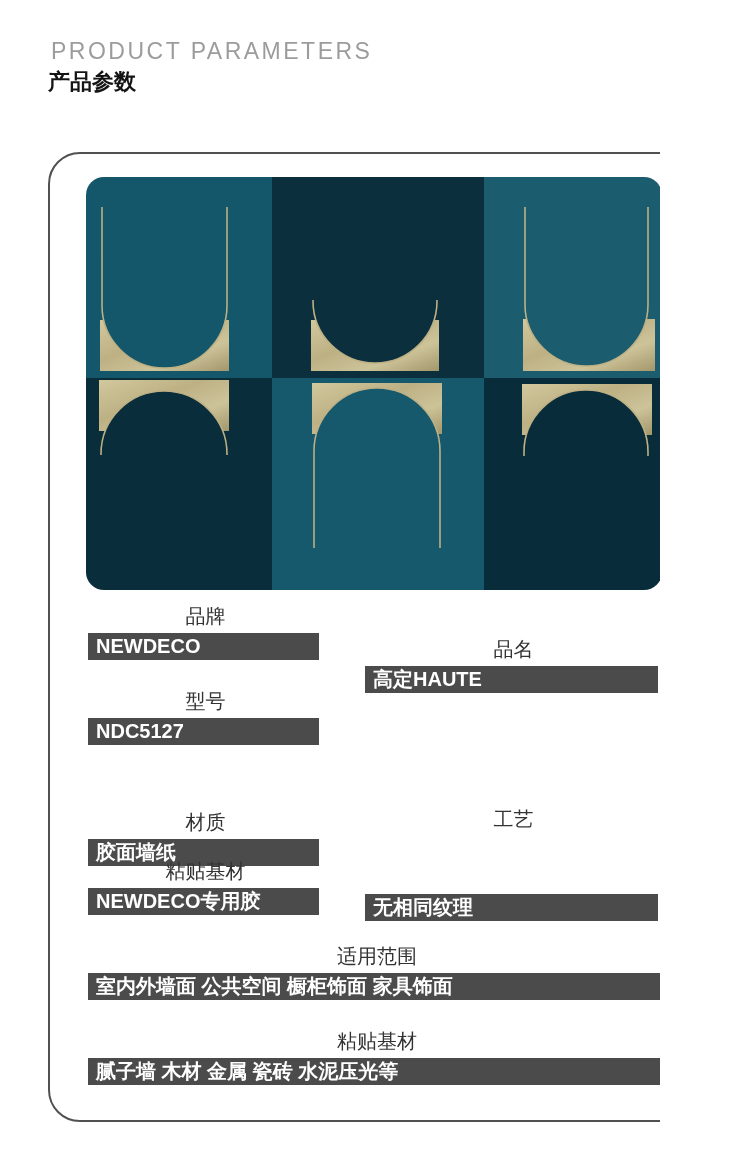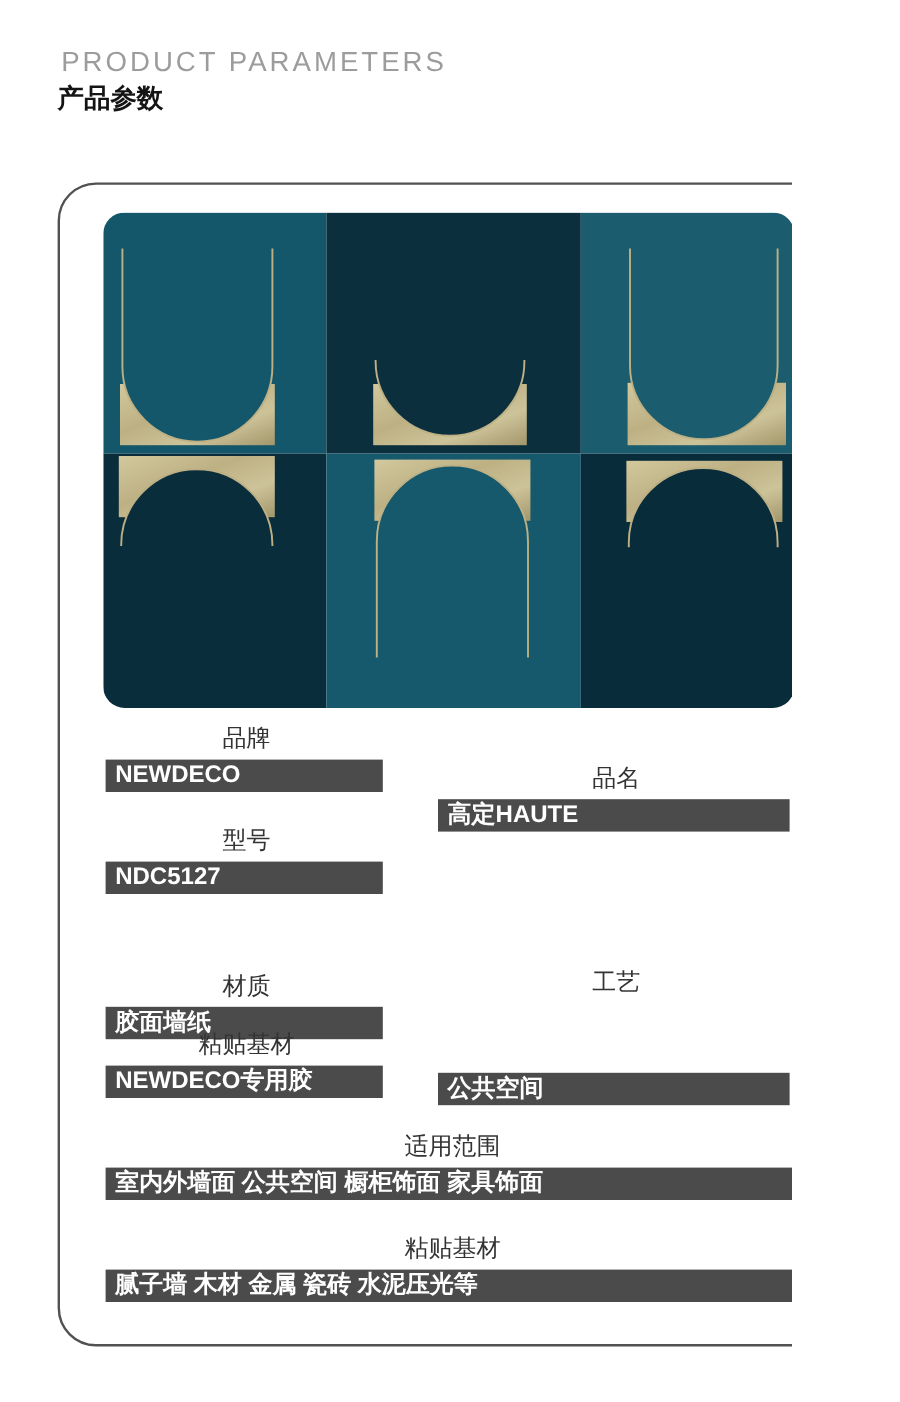--- a/index.html
+++ b/index.html
@@ -106,21 +106,21 @@
   </div>
   <div class="field f-right" style="top:776px">
     <div class="field-label">工艺</div>
   </div>
 
   <div class="field f-left" style="top:861px">
     <div class="field-label">粘贴基材</div>
     <div class="field-bar">NEWDECO专用胶</div>
   </div>
   <div class="field f-right" style="top:861px">
-    <div class="field-bar">公共空间</div>
+    <div class="field-bar">无相同纹理</div>
   </div>
 
   <div class="field f-full" style="top:946px">
     <div class="field-label">适用范围</div>
     <div class="field-bar">室内外墙面 公共空间 橱柜饰面 家具饰面</div>
   </div>
 
   <div class="field f-full" style="top:1031px">
     <div class="field-label">粘贴基材</div>
     <div class="field-bar">腻子墙 木材 金属 瓷砖 水泥压光等</div>

